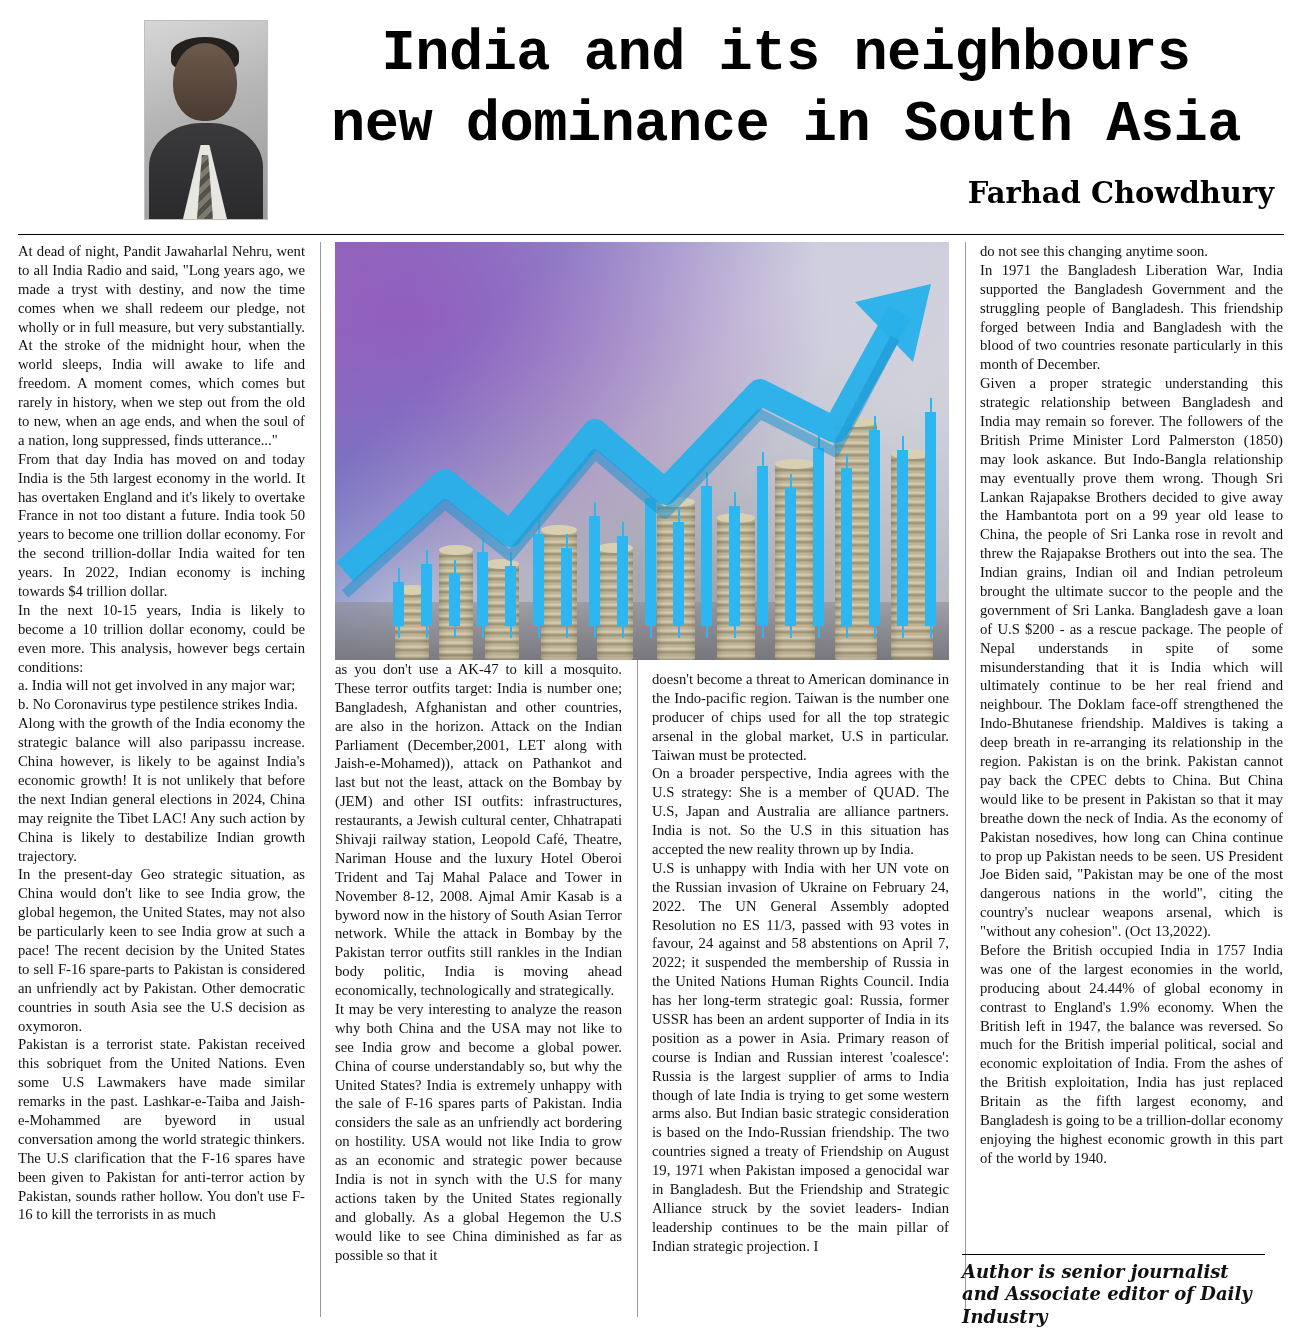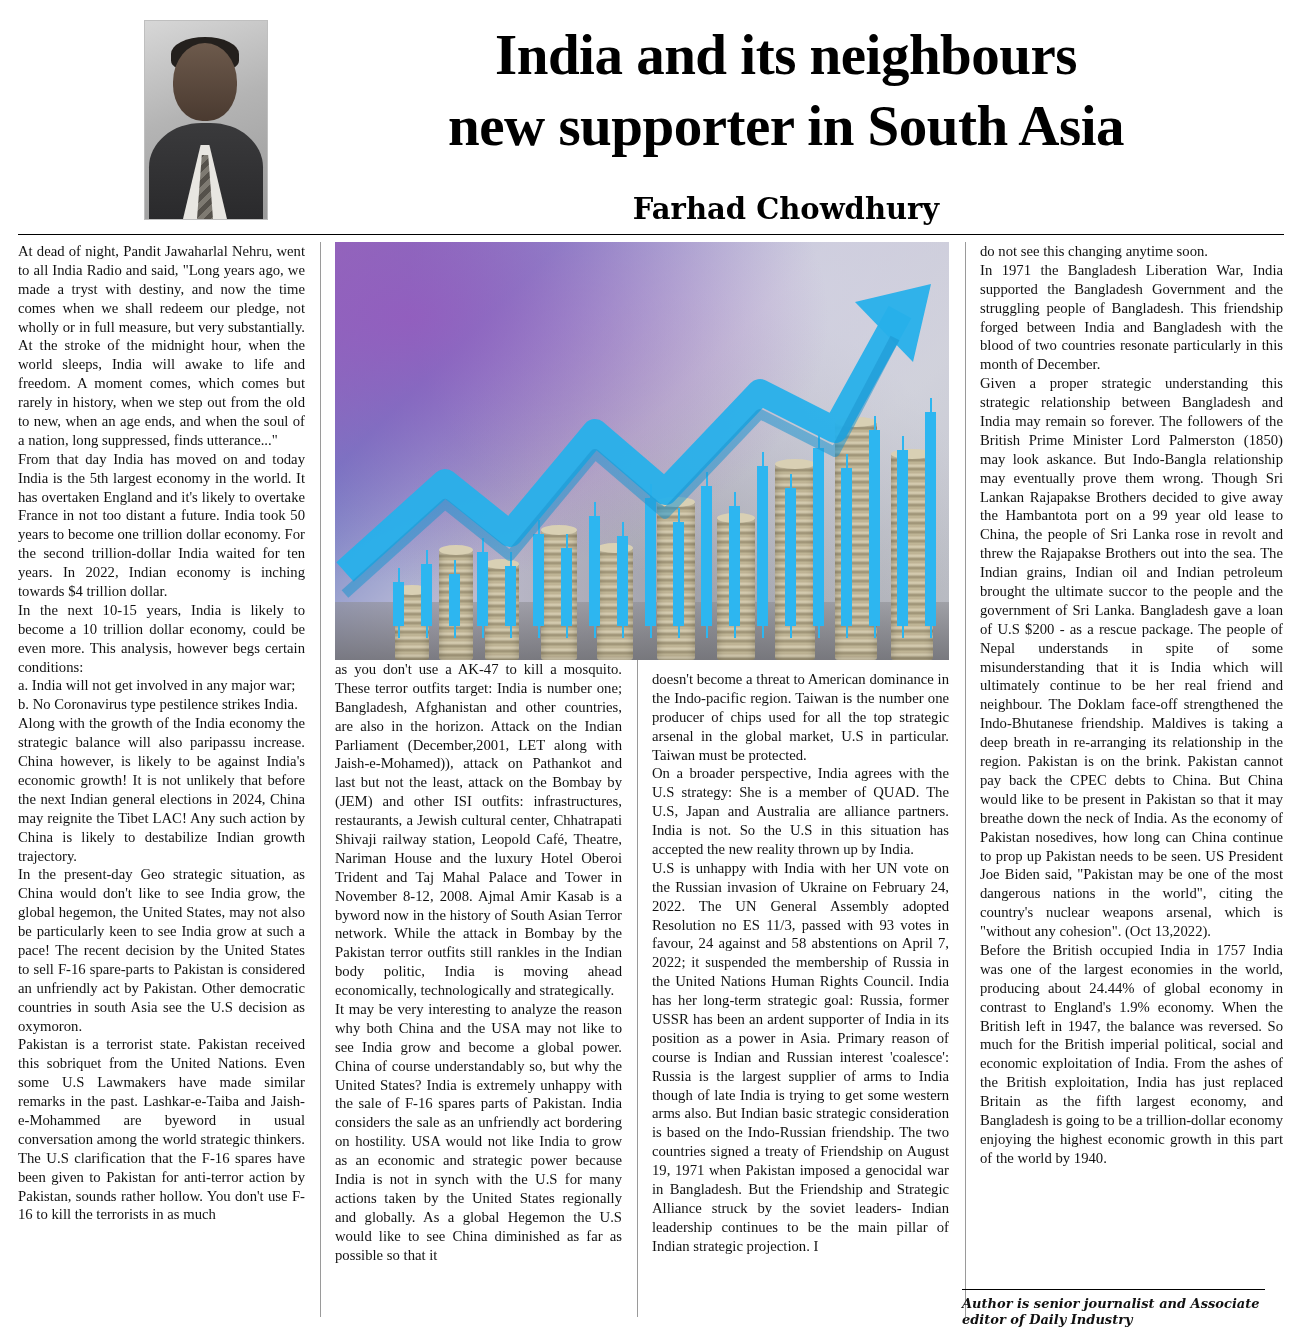--- a/index.html
+++ b/index.html
@@ -74,34 +74,35 @@
     background: repeating-linear-gradient(135deg,#55514b 0 5px,#7e7a72 5px 10px);
     clip-path: polygon(30% 0, 70% 0, 100% 100%, 0 100%);
   }
   .title-wrap {
     flex: 1 1 auto;
     text-align: center;
     padding-left: 30px;
     padding-right: 10px;
   }
   .headline {
-    font-family: Liberation Serif, serif;
+    font-family: Liberation Mono, monospace;
     font-weight: bold;
     font-size: 57px;
     line-height: 1.07;
     letter-spacing: -0.5px;
     margin: 10px 0 0 0;
     color: #000;
   }
   .byline {
     font-family: "DejaVu Serif", serif;
     font-weight: bold;
     font-size: 29px;
-    margin-top: 36px;
+    margin-top: 20px;
     color: #000;
+    text-align: right;
   }
 
   
   .rule-top {
     border-top: 1.5px solid #000;
     margin: 8px 0 0 0;
   }
 
   
   .body-area {
@@ -204,41 +205,41 @@
   .footer-note {
     position: absolute;
     left: 962px;
     bottom: 8px;
     width: 303px;
     border-top: 1.5px solid #000;
     padding-top: 6px;
     font-family: "DejaVu Serif", serif;
     font-weight: bold;
     font-style: italic;
-    font-size: 13px;
+    font-size: 18px;
     line-height: 1.25;
     margin-top: 37px;
   }
 </style>
 </head>
 <body>
 
 <div class="page">
 
   <div class="masthead">
     <div class="author-photo">
       <div class="body"></div>
       <div class="shirt"></div>
       <div class="tie"></div>
       <div class="hair"></div>
       <div class="head"></div>
     </div>
     <div class="title-wrap">
       <div class="headline">India and its neighbours</div>
-      <div class="headline">new supporter in South Asia</div>
+      <div class="headline">new dominance in South Asia</div>
       <div class="byline">Farhad Chowdhury</div>
     </div>
   </div>
 
   <div class="rule-top"></div>
 
   <div class="body-area">
 
     <div class="vline vline-1"></div>
     <div class="vline vline-2"></div>

